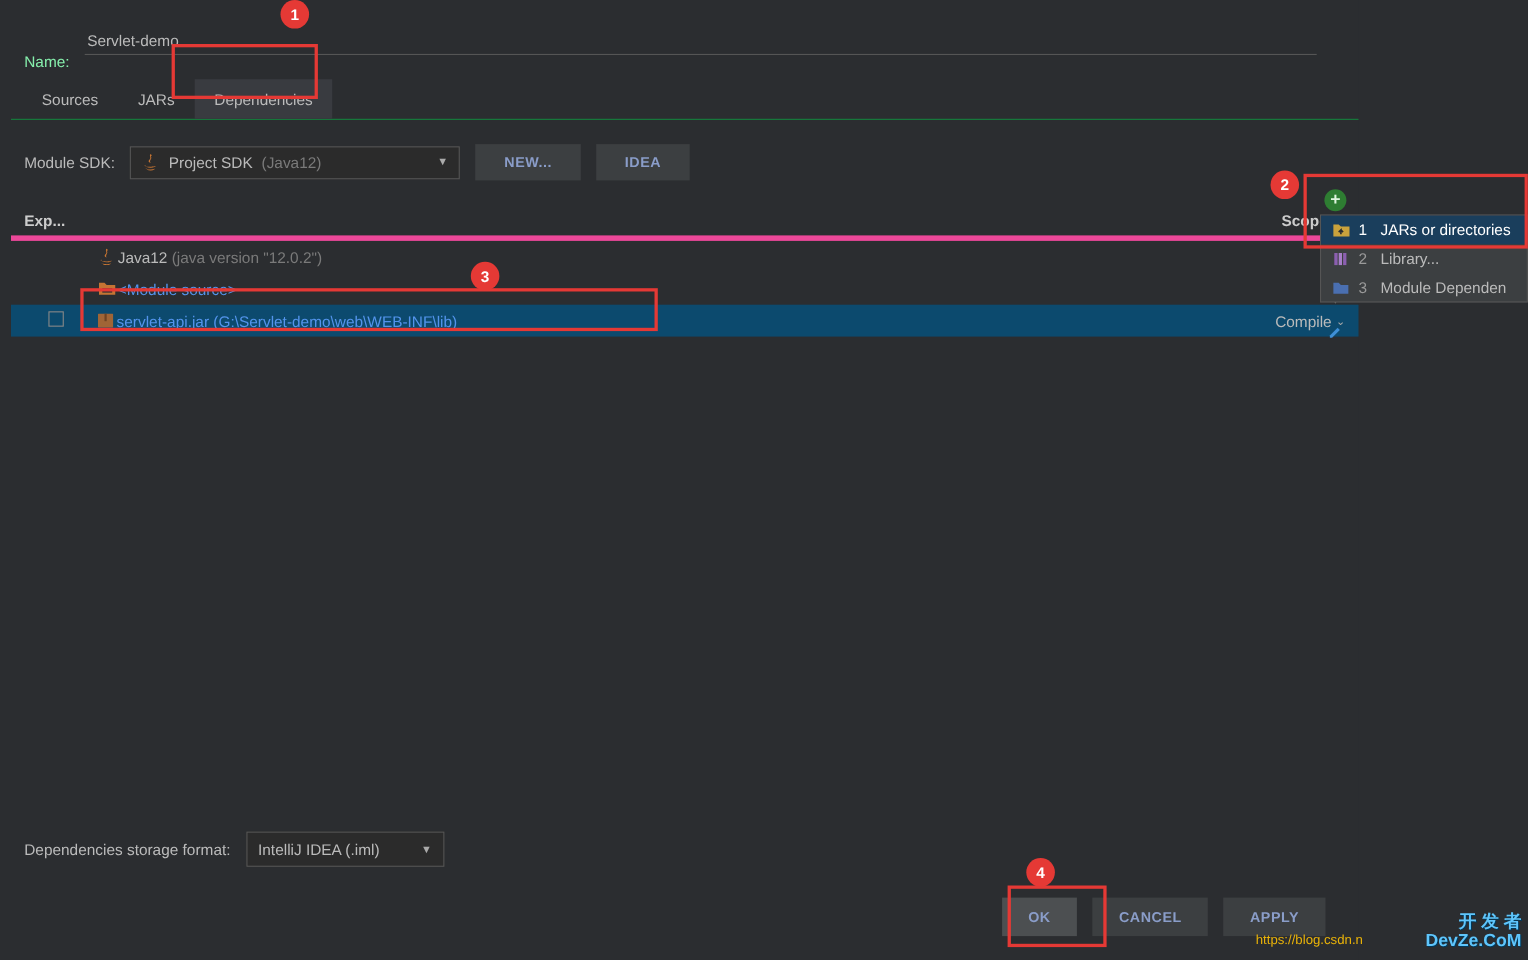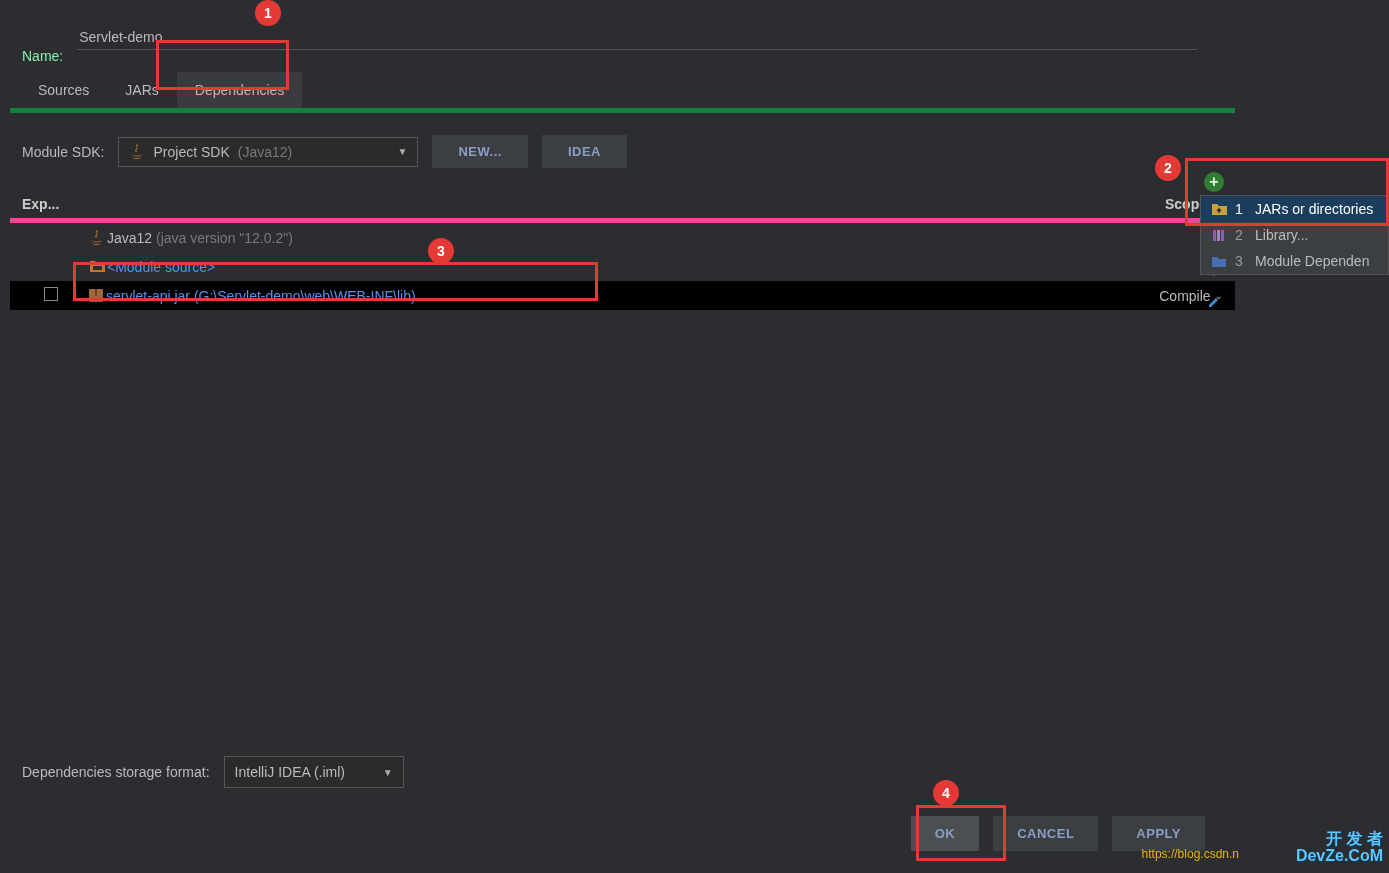--- a/index.html
+++ b/index.html
@@ -32,21 +32,21 @@
       border: none;
       border-bottom: 1px solid #555;
       color: #bbbbbb;
       font-size: 14px;
       padding: 4px 2px;
       width: 1120px;
       outline: none;
     }
     .tabs {
       display: flex;
-      border-bottom: 5px solid #15803d;
+      border-bottom: 1px solid #15803d;
       padding-left: 10px;
     }
     .tab {
       padding: 10px 18px;
       color: #bbbbbb;
       cursor: pointer;
       position: relative;
     }
     .tab.active { background: #393b40; }
     .highlight-1 {
@@ -108,21 +108,21 @@
       font-weight: bold;
       color: #ccc;
     }
     .dep-list { }
     .dep-row {
       display: flex;
       align-items: center;
       padding: 4px 12px 4px 35px;
       height: 29px;
     }
-    .dep-row.selected { background: #000000; padding-left: 34px; }
+    .dep-row.selected { background: #0c4a6e; padding-left: 34px; }
     .checkbox-cell { width: 42px; }
     .dep-checkbox {
       width: 14px; height: 14px;
       border: 1px solid #888;
       background: transparent;
       display: inline-block;
     }
     .dep-icon { width: 20px; display: inline-flex; justify-content: center; }
     .dep-text { flex: 1; }
     .link-text { color: #5394ec; cursor: pointer; }

